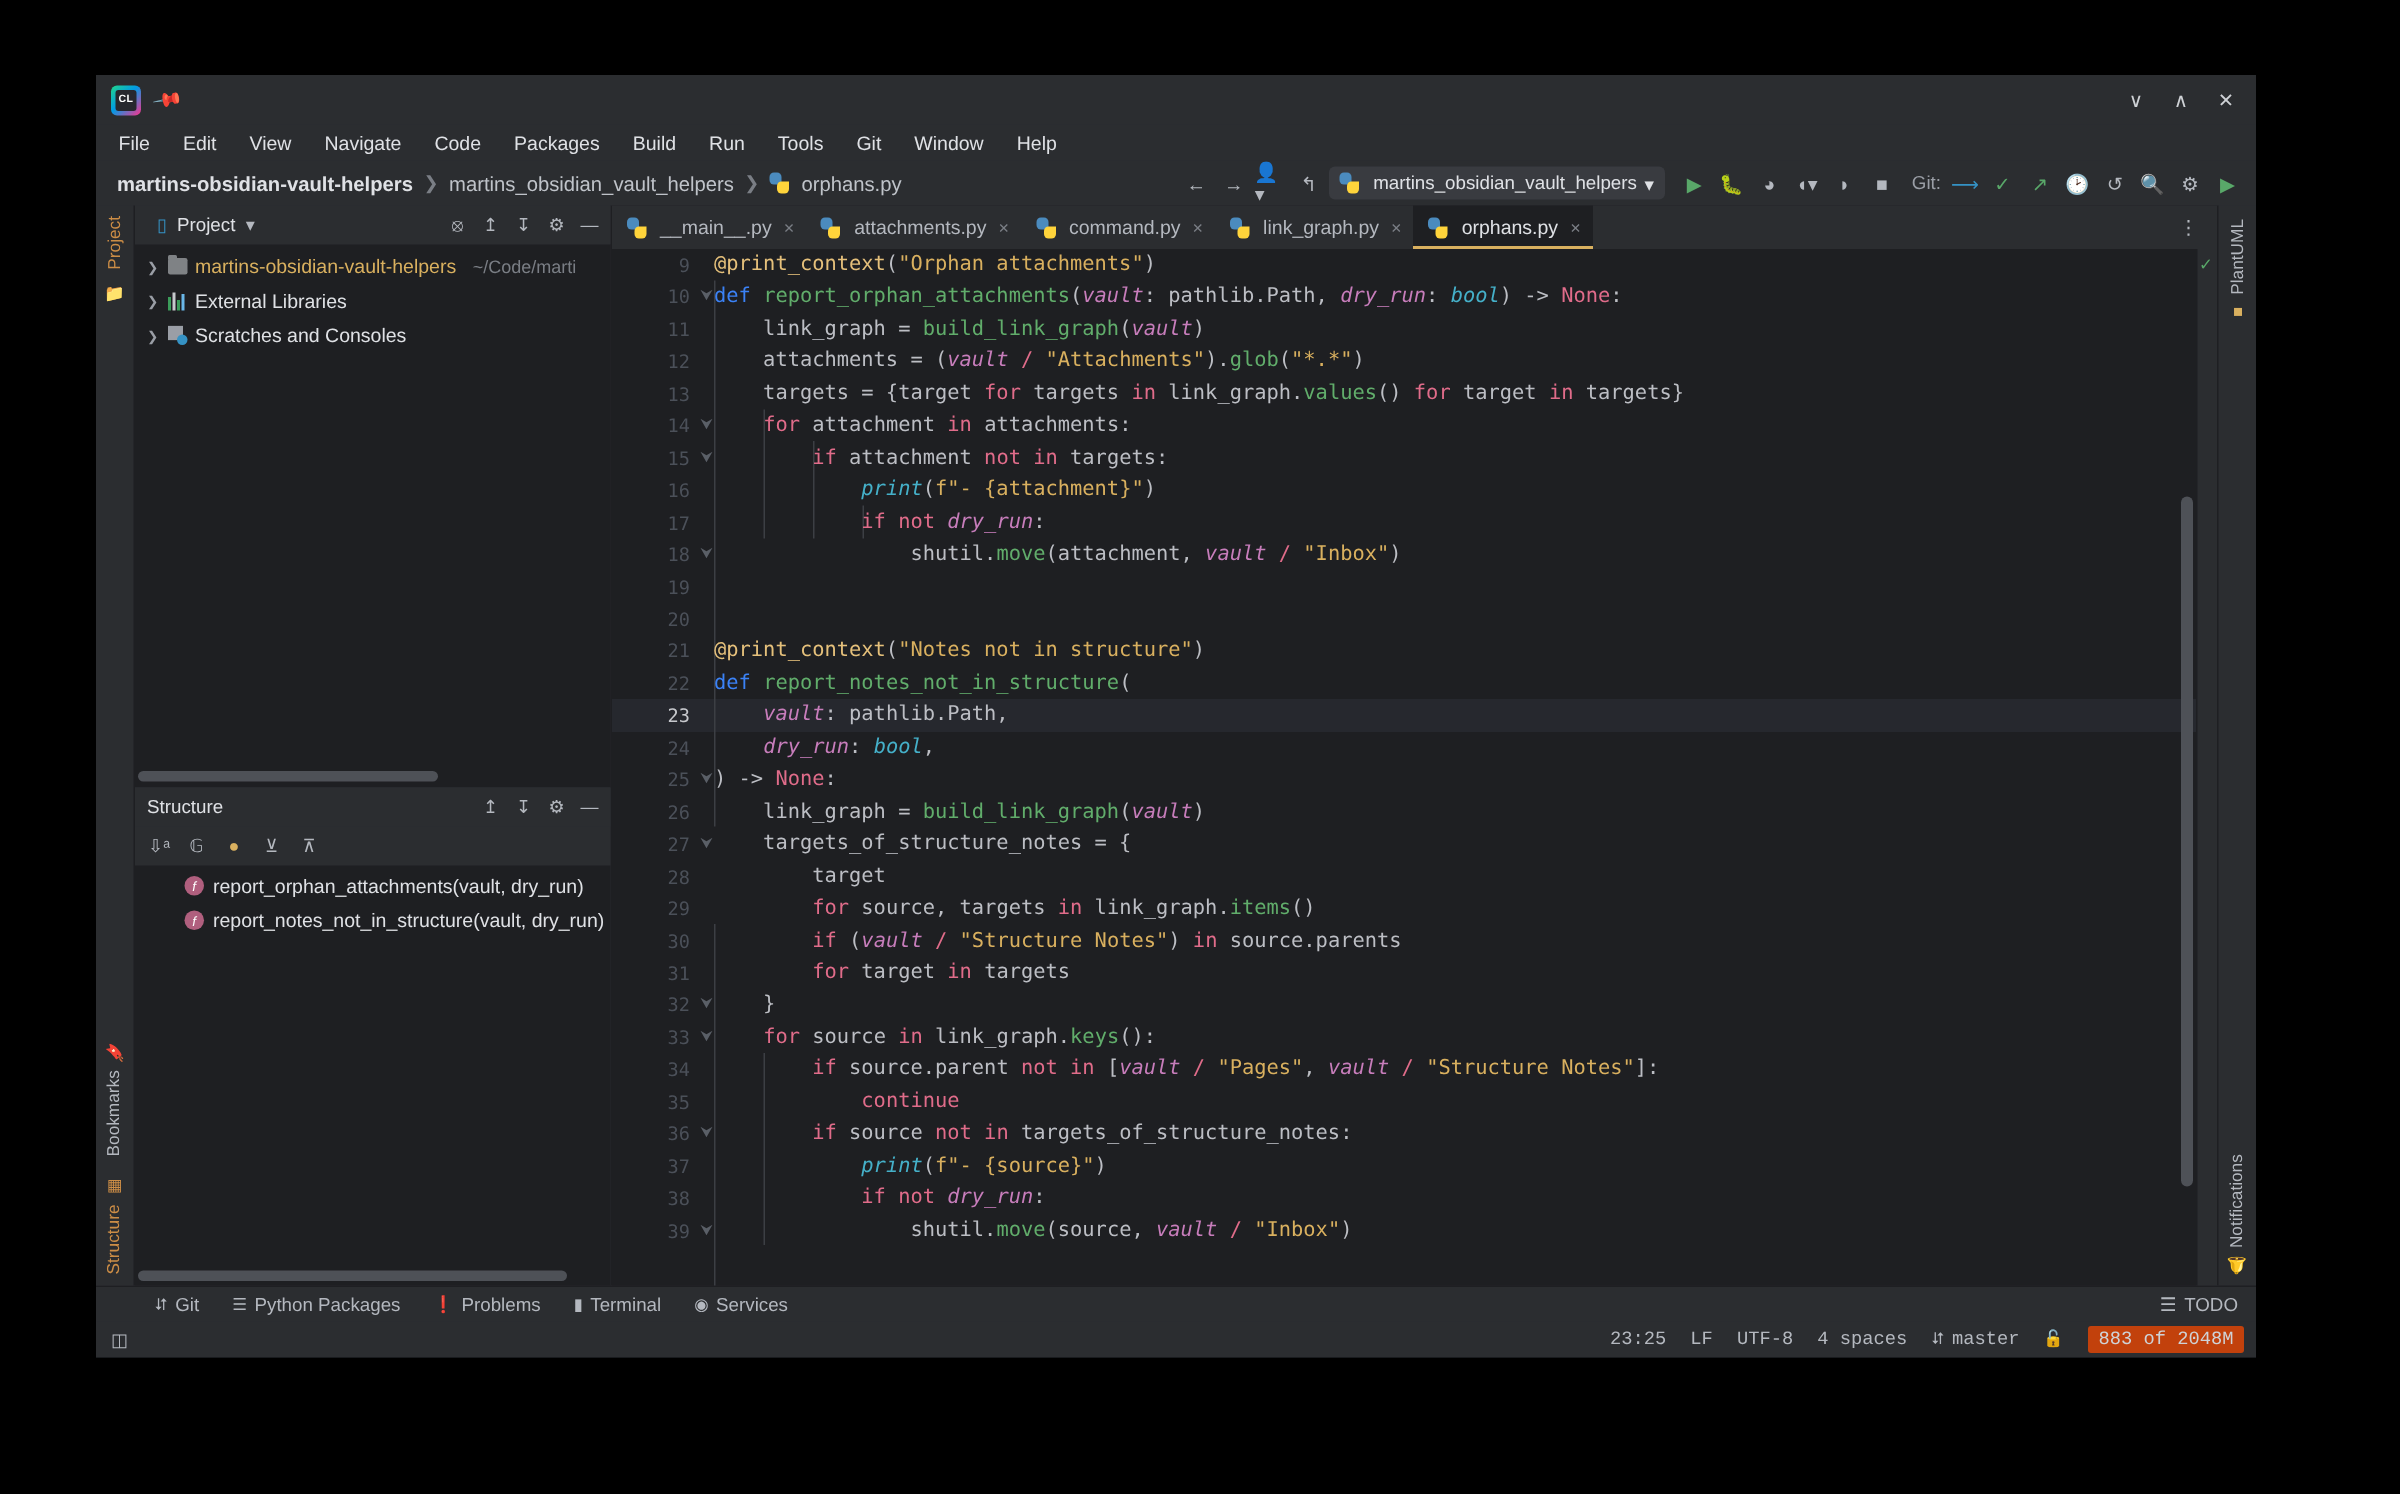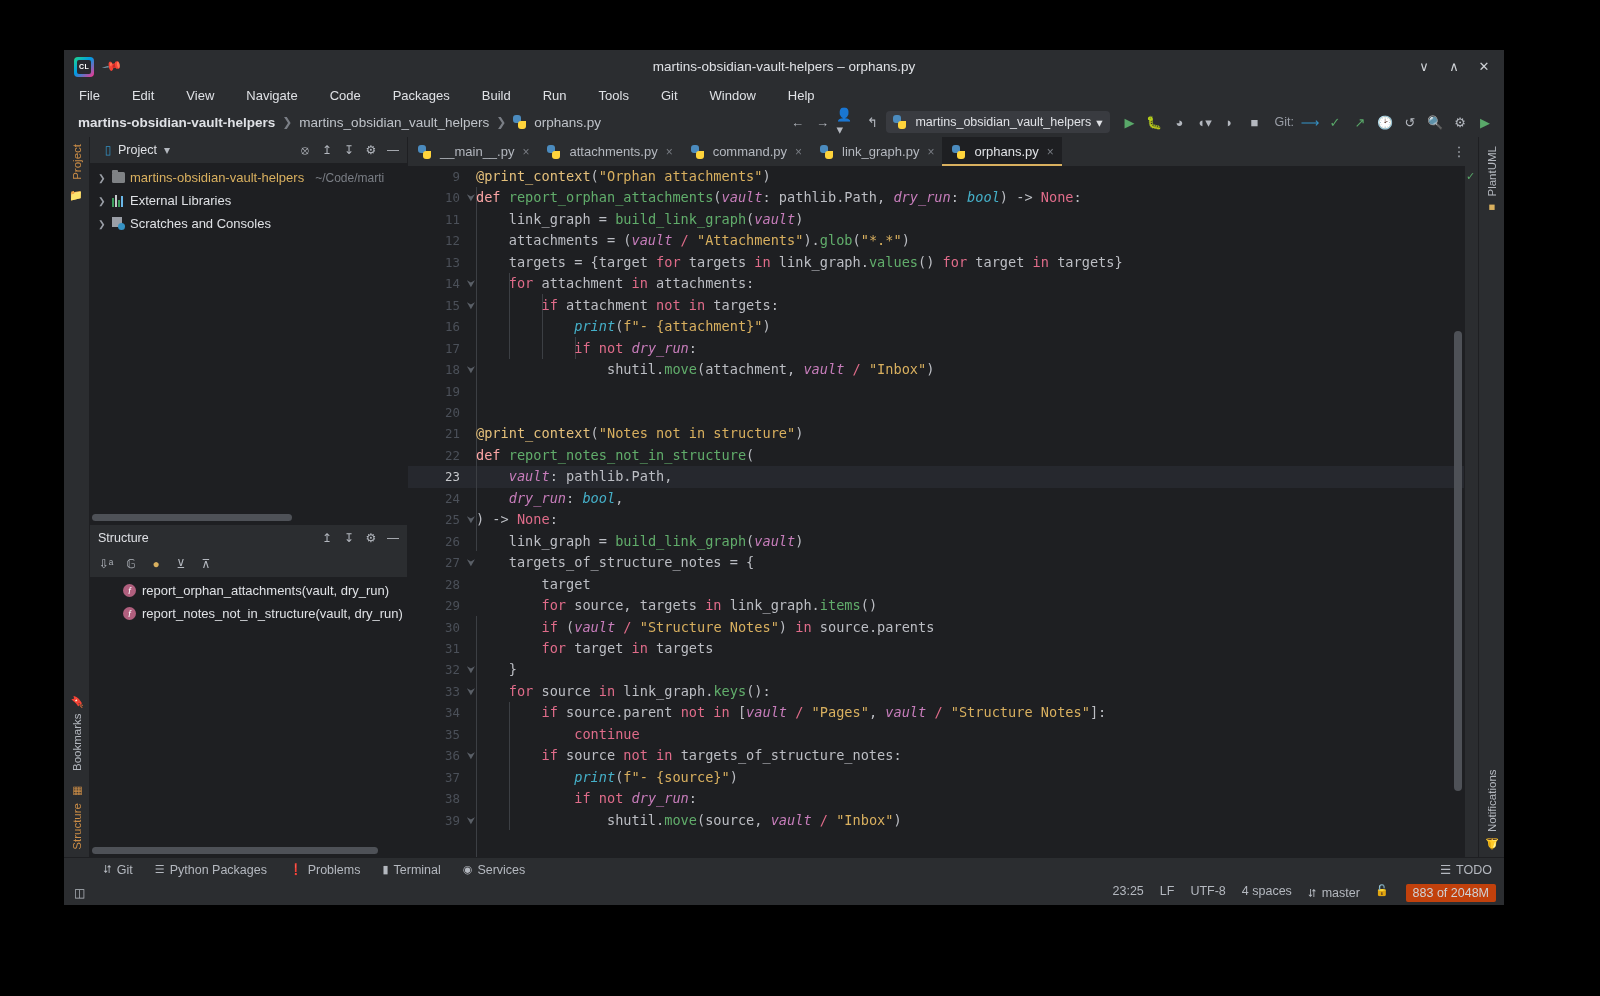--- a/index.html
+++ b/index.html
@@ -56,21 +56,21 @@
   .win-ctrls span {
     width: 24px; height: 22px; line-height: 22px; text-align: center;
     color: #cfd2d6; font-size: 13px;
   }
 
   
   .menubar {
     height: 24px; flex: 0 0 24px;
     background: #2b2d30;
     display: flex; align-items: center;
-    padding-left: 8px; gap: 18px;
+    padding-left: 8px; gap: 8px;
   }
   .menubar .mi {
     padding: 2px 7px; color: #dfe1e5; font-size: 13px;
   }
 
   
   .navbar {
     height: 30px; flex: 0 0 30px;
     background: #2b2d30;
     display: flex; align-items: center;
@@ -197,21 +197,21 @@
     color:#5a5f67; text-align:center;
   }
   .code-lines { position:absolute; left:68px; top:0; right:0; }
   .hl-line {
     position:absolute; left:0; right:0; height:21.45px; background:#26282e;
   }
   .indent-guide {
     position:absolute; width:1px; background:#3c3f44;
   }
   
-  .k  { color:#fca5a5; }      
+  .k  { color:#3b82f6; }      
   .kw { color:#e06c8a; }      
   .s  { color:#d9b05f; }      
   .d  { color:#e5c07b; }      
   .fn { color:#61ad6b; }      
   .m  { color:#61ad6b; }      
   .par{ color:#c77dbb; font-style:italic; }
   .bi { color:#45b0c9; font-style:italic; }
   .n  { color:#e06c8a; }      
   .pr { color:#45b0c9; font-style:italic; }
 
@@ -246,35 +246,34 @@
   .bbtn .bico{ font-size:11px; color:#b4b8bf;}
   .todo-btn{ margin-left:auto; margin-right:12px; display:flex; align-items:center; gap:5px; color:#b4b8bf; font-size:12.5px;}
 
   
   .statusbar {
     height:24px; flex:0 0 24px; background:#2b2d30;
     display:flex; align-items:center; padding:0 8px 0 10px;
     font-size:12.5px; color:#b4b8bf;
   }
   .sb-left{display:flex;align-items:center;gap:6px;}
-  .sb-right{margin-left:auto;display:flex;gap:16px;}
+  .sb-right{margin-left:auto;display:flex;align-items:center;gap:16px;font-family:Liberation Mono, monospace;}
   .mem-widget{background:#c2410c;border-radius:2px;padding:2px 7px;color:#cfd2d6;}
   .lock-ico{font-size:11px;}
 </style>
 </head>
 <body>
 
 <div class="window">
 
   <div class="titlebar">
     <div class="app-logo">
         <span class="cl">CL</span>
       </div>
     <span class="pin-icon">📌</span>
-    <div class="title-text">martins-obsidian-vault-helpers – orphans.py</div>
     <div class="win-ctrls">
       <span>∨</span>
       <span>∧</span>
       <span>✕</span>
     </div>
   </div>
 
   <div class="menubar">
     <div class="mi">File</div>
     <div class="mi">Edit</div>

